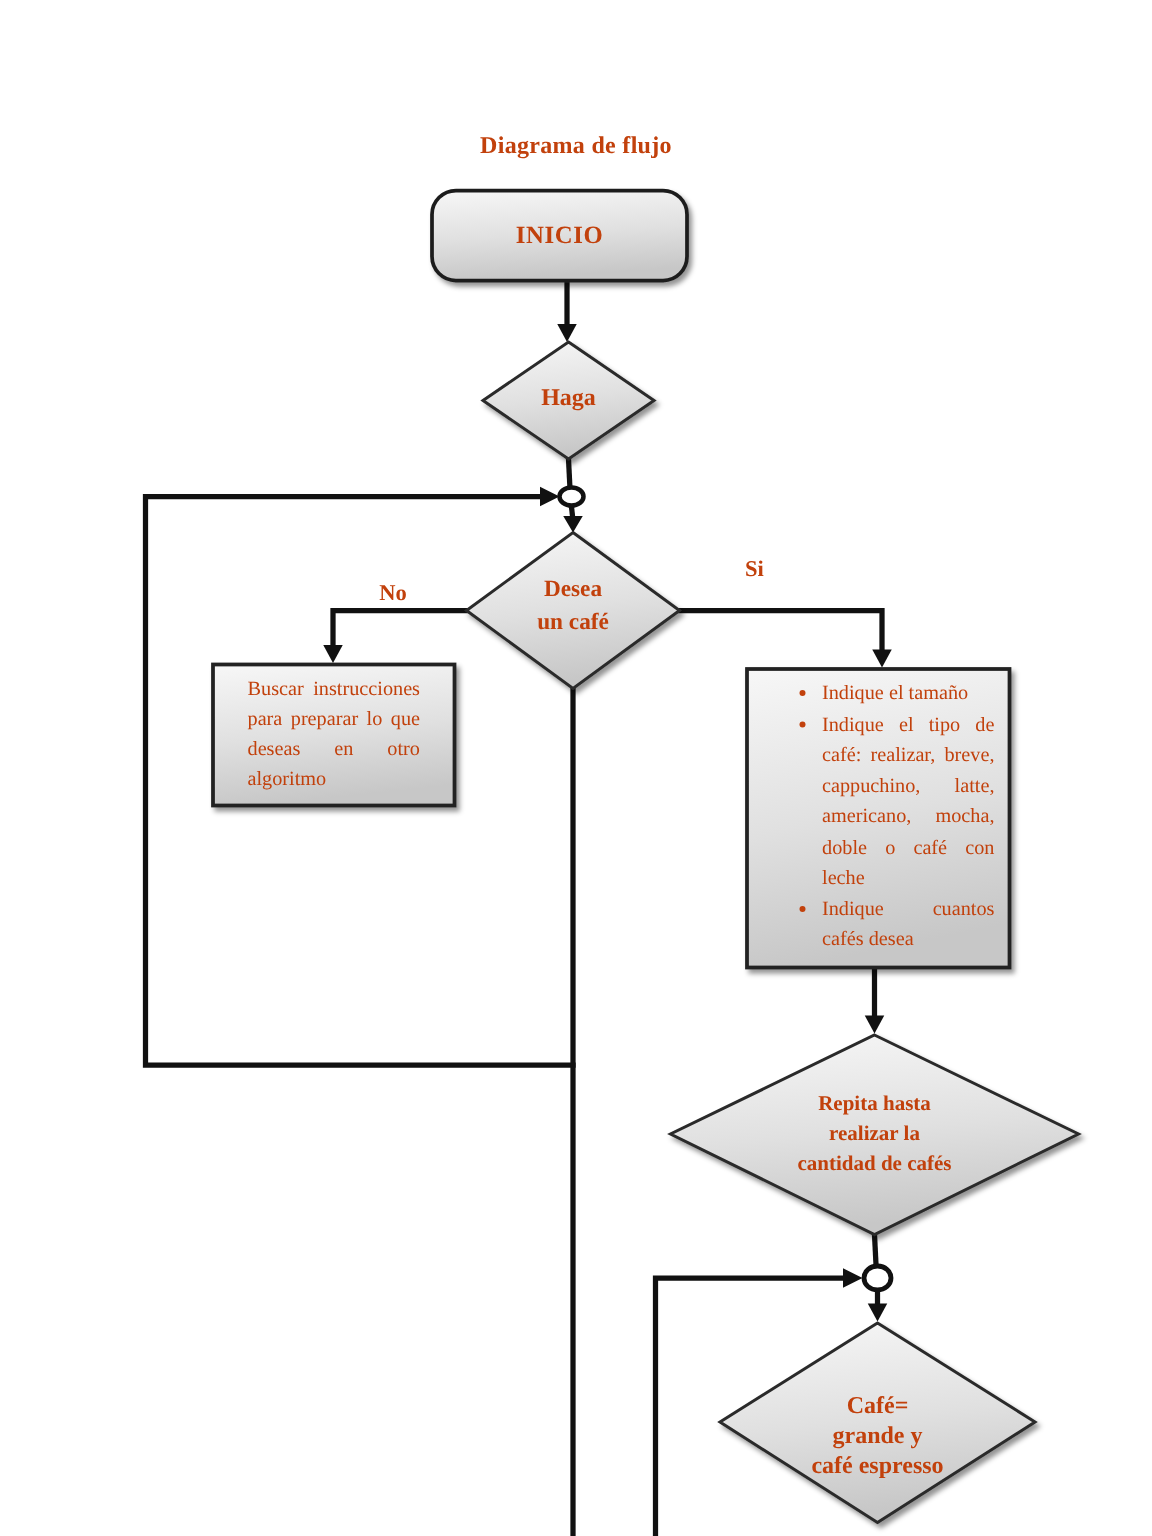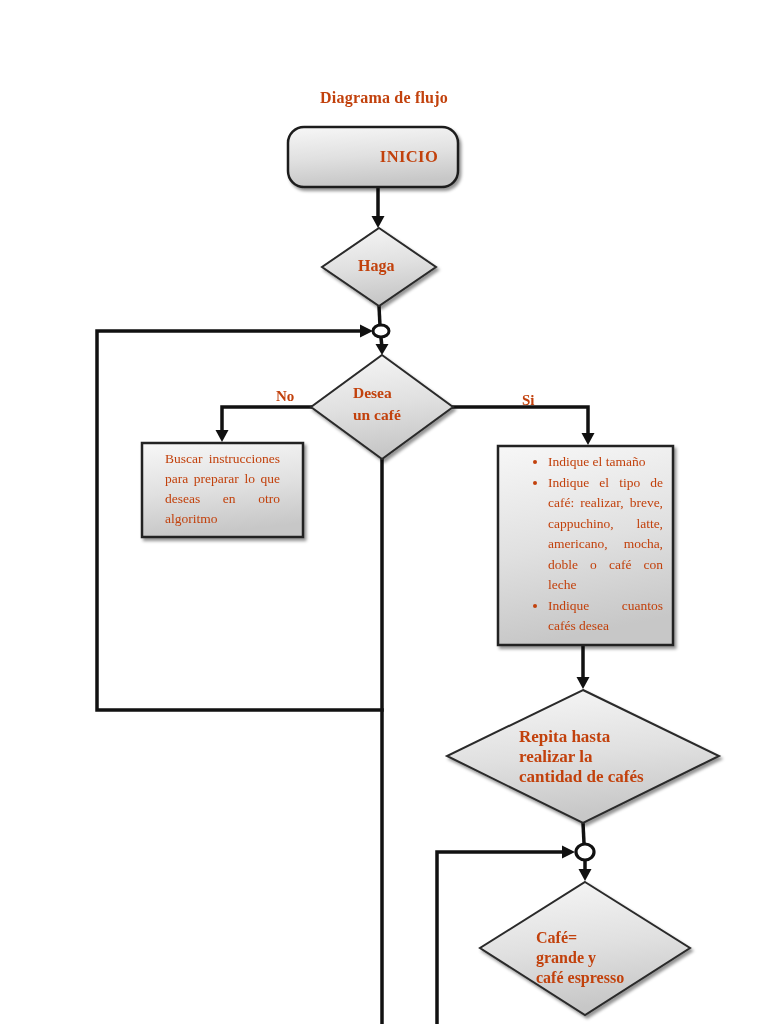--- a/index.html
+++ b/index.html
@@ -7,39 +7,39 @@
     position: relative;
     width: 768px;
     height: 1024px;
     background: #ffffff;
     overflow: hidden;
     font-family: "Liberation Serif", "DejaVu Serif", serif;
     color: #c2410c;
   }
   .page svg.canvas { position: absolute; left: 0; top: 0; }
 
-  .lbl { position: absolute; text-align: left; padding-left: 36px; }
+  .lbl { position: absolute; text-align: center; }
   .title {
     position: absolute;
     left: 0; top: 89px; width: 768px;
     text-align: center;
     font-weight: bold;
     font-size: 16px;
     letter-spacing: 0.2px;
   }
   .inicio-label {
     left: 288px; top: 127px; width: 170px; height: 60px;
     display: flex; align-items: center; justify-content: center;
     font-weight: bold; font-size: 16.5px; letter-spacing: 0.4px;
   }
   .haga-label   { left: 322px; top: 257px; width: 114px; font-weight: bold; font-size: 16px; }
   .desea-label  { left: 317px; top: 382px; width: 130px; font-weight: bold; font-size: 15.5px; line-height: 22px; }
   .no-label     { left: 240px; top: 388px; width: 44px;  font-weight: bold; font-size: 15px; }
-  .si-label     { left: 486px; top: 392px; width: 34px;  font-weight: bold; font-size: 15px; }
-  .repita-label { left: 483px; top: 727px; width: 200px; font-weight: bold; font-size: 17px; line-height: 20px; }
+  .si-label     { left: 486px; top: 372px; width: 34px;  font-weight: bold; font-size: 15px; }
+  .repita-label { left: 483px; top: 727px; width: 200px; font-weight: bold; font-size: 14px; line-height: 20px; }
   .cafe-label   { left: 500px; top: 928px; width: 170px; font-weight: bold; font-size: 16px; line-height: 20px; }
 
   .buscar-box {
     position: absolute;
     left: 142px; top: 443px; width: 161px; height: 94px;
     box-sizing: border-box;
     padding: 6px 23px;
     font-size: 13.5px;
     line-height: 20px;
     text-align: justify;

